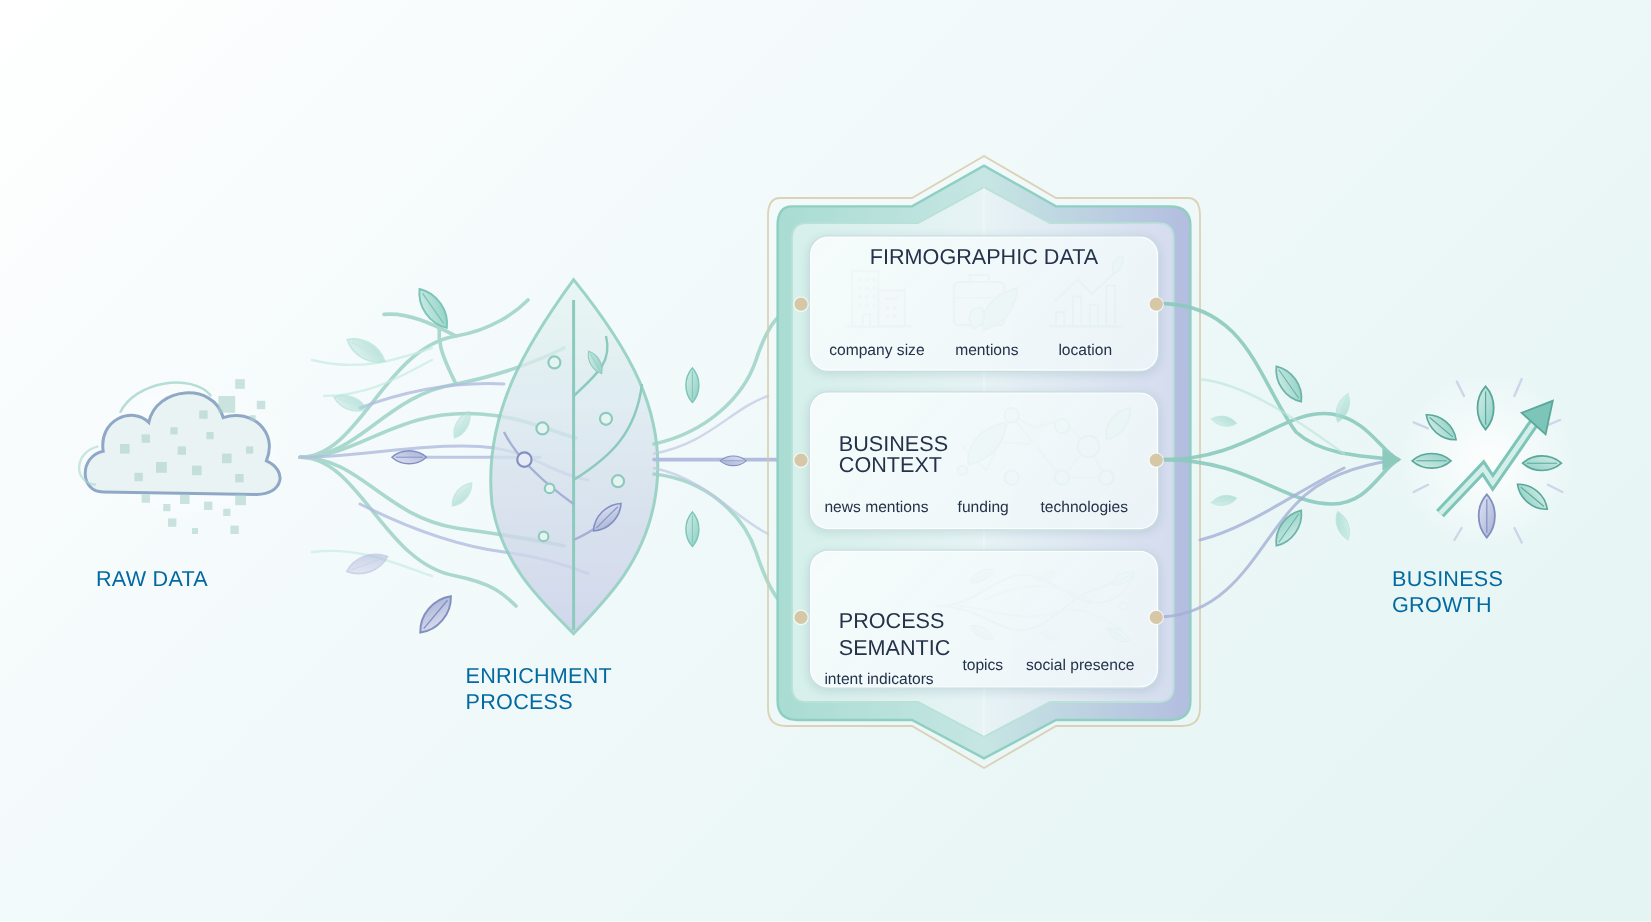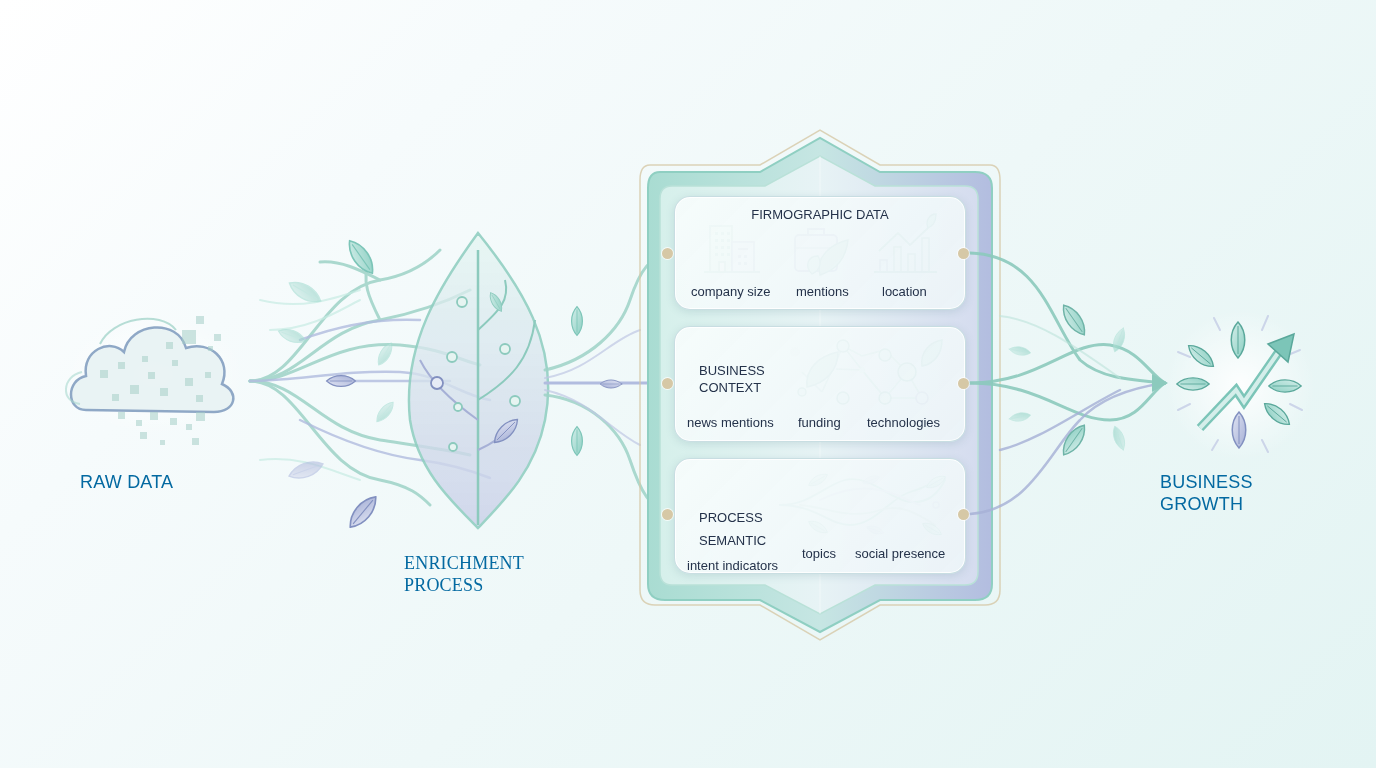--- a/index.html
+++ b/index.html
@@ -13,21 +13,21 @@
   .label {
     position: absolute; color: #0369a1; font-size: 18px; letter-spacing: 0.2px;
     line-height: 22px; font-weight: 500;
   }
   .card {
     position: absolute; left: 674px; width: 290px; border-radius: 16px;
     background: linear-gradient(135deg, rgba(246,252,251,0.96), rgba(236,244,248,0.93));
     box-shadow: 0 2px 8px rgba(80,130,140,0.18), inset 0 0 0 1px rgba(255,255,255,0.9);
     border: 1px solid rgba(190,215,220,0.8);
   }
-  .card-title { position: absolute; font-size: 13px; color: #24324a; font-weight: 500; line-height: 17px; }
+  .card-title { position: absolute; font-size: 18px; color: #24324a; font-weight: 500; line-height: 17px; }
   .card-item { position: absolute; font-size: 13px; color: #24324a; white-space: nowrap; }
   .dot {
     position: absolute; width: 11px; height: 11px; border-radius: 50%;
     background: #d6c8a6; box-shadow: 0 0 0 1px rgba(255,255,255,0.7);
   }
 </style>
 </head>
 <body>
 
 <div class="stage">
@@ -371,21 +371,21 @@
 
   <div class="dot" style="left:662px; top:248px;"></div>
   <div class="dot" style="left:958px; top:248px;"></div>
   <div class="dot" style="left:662px; top:378px;"></div>
   <div class="dot" style="left:958px; top:378px;"></div>
   <div class="dot" style="left:662px; top:509px;"></div>
   <div class="dot" style="left:958px; top:509px;"></div>
 
   <div class="label" style="left:80px; top:471px; width:146px;">RAW DATA</div>
 
-  <div class="label" style="left:404px; top:552px; width:180px;font-family:Liberation Serif, serif;">
+  <div class="label" style="left:388px; top:552px; width:180px;">
     <div>ENRICHMENT</div>
     <div>PROCESS</div>
   </div>
 
 
   <div class="label" style="left:1160px; top:471px; width:160px;">
     <div>BUSINESS</div>
     <div>GROWTH</div>
   </div>
 

